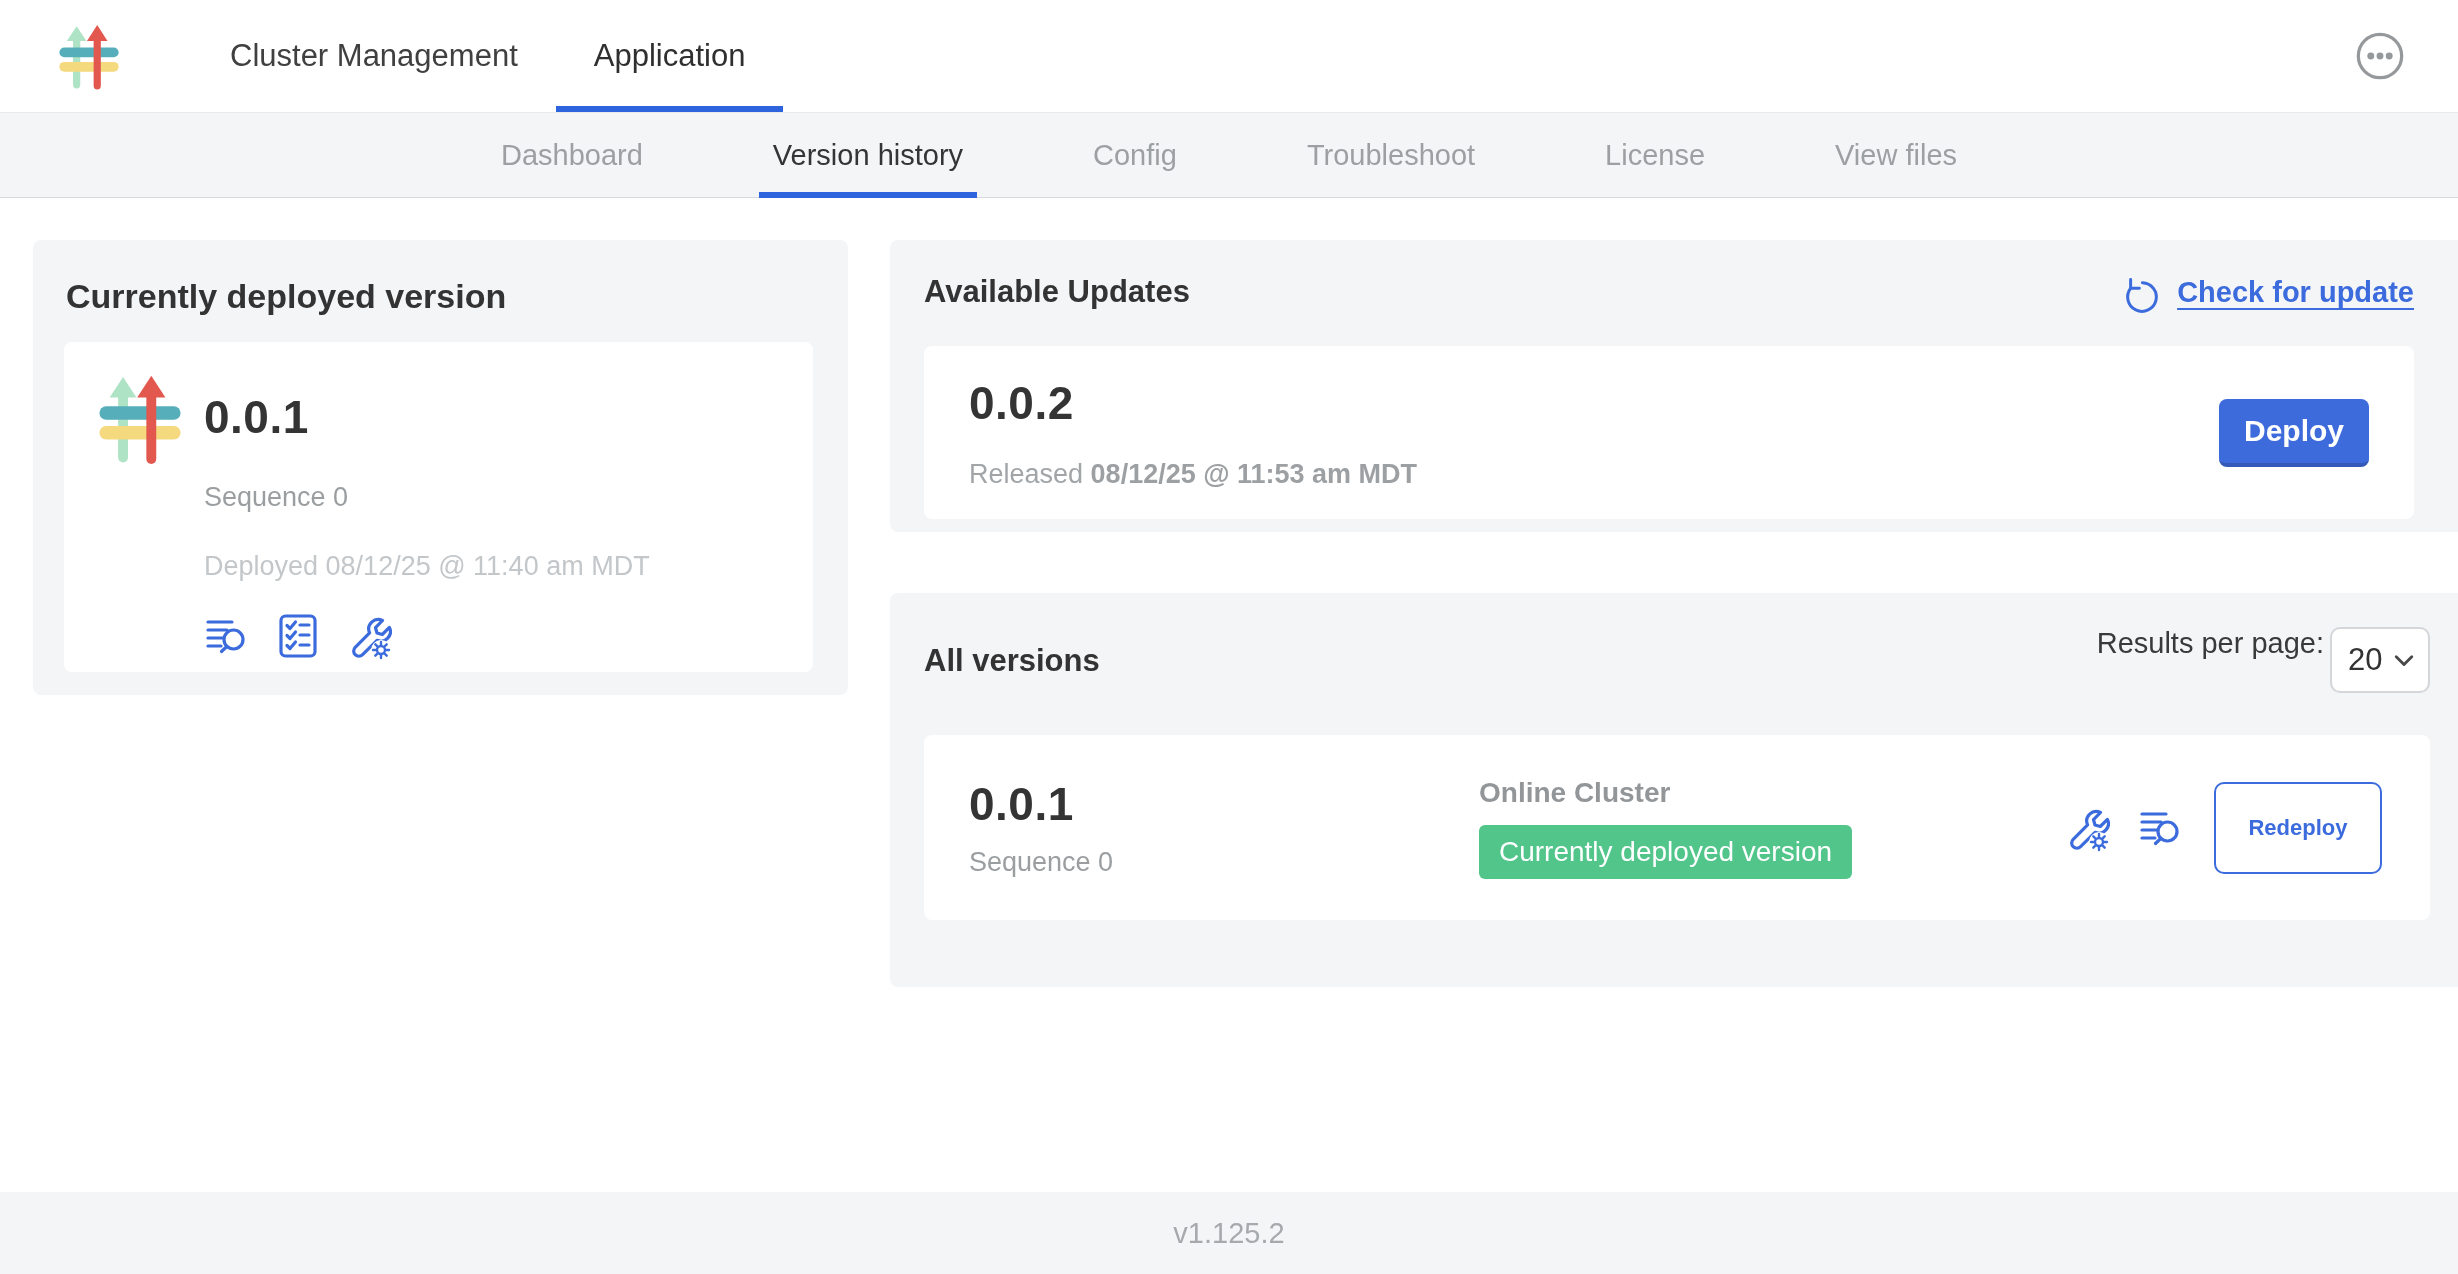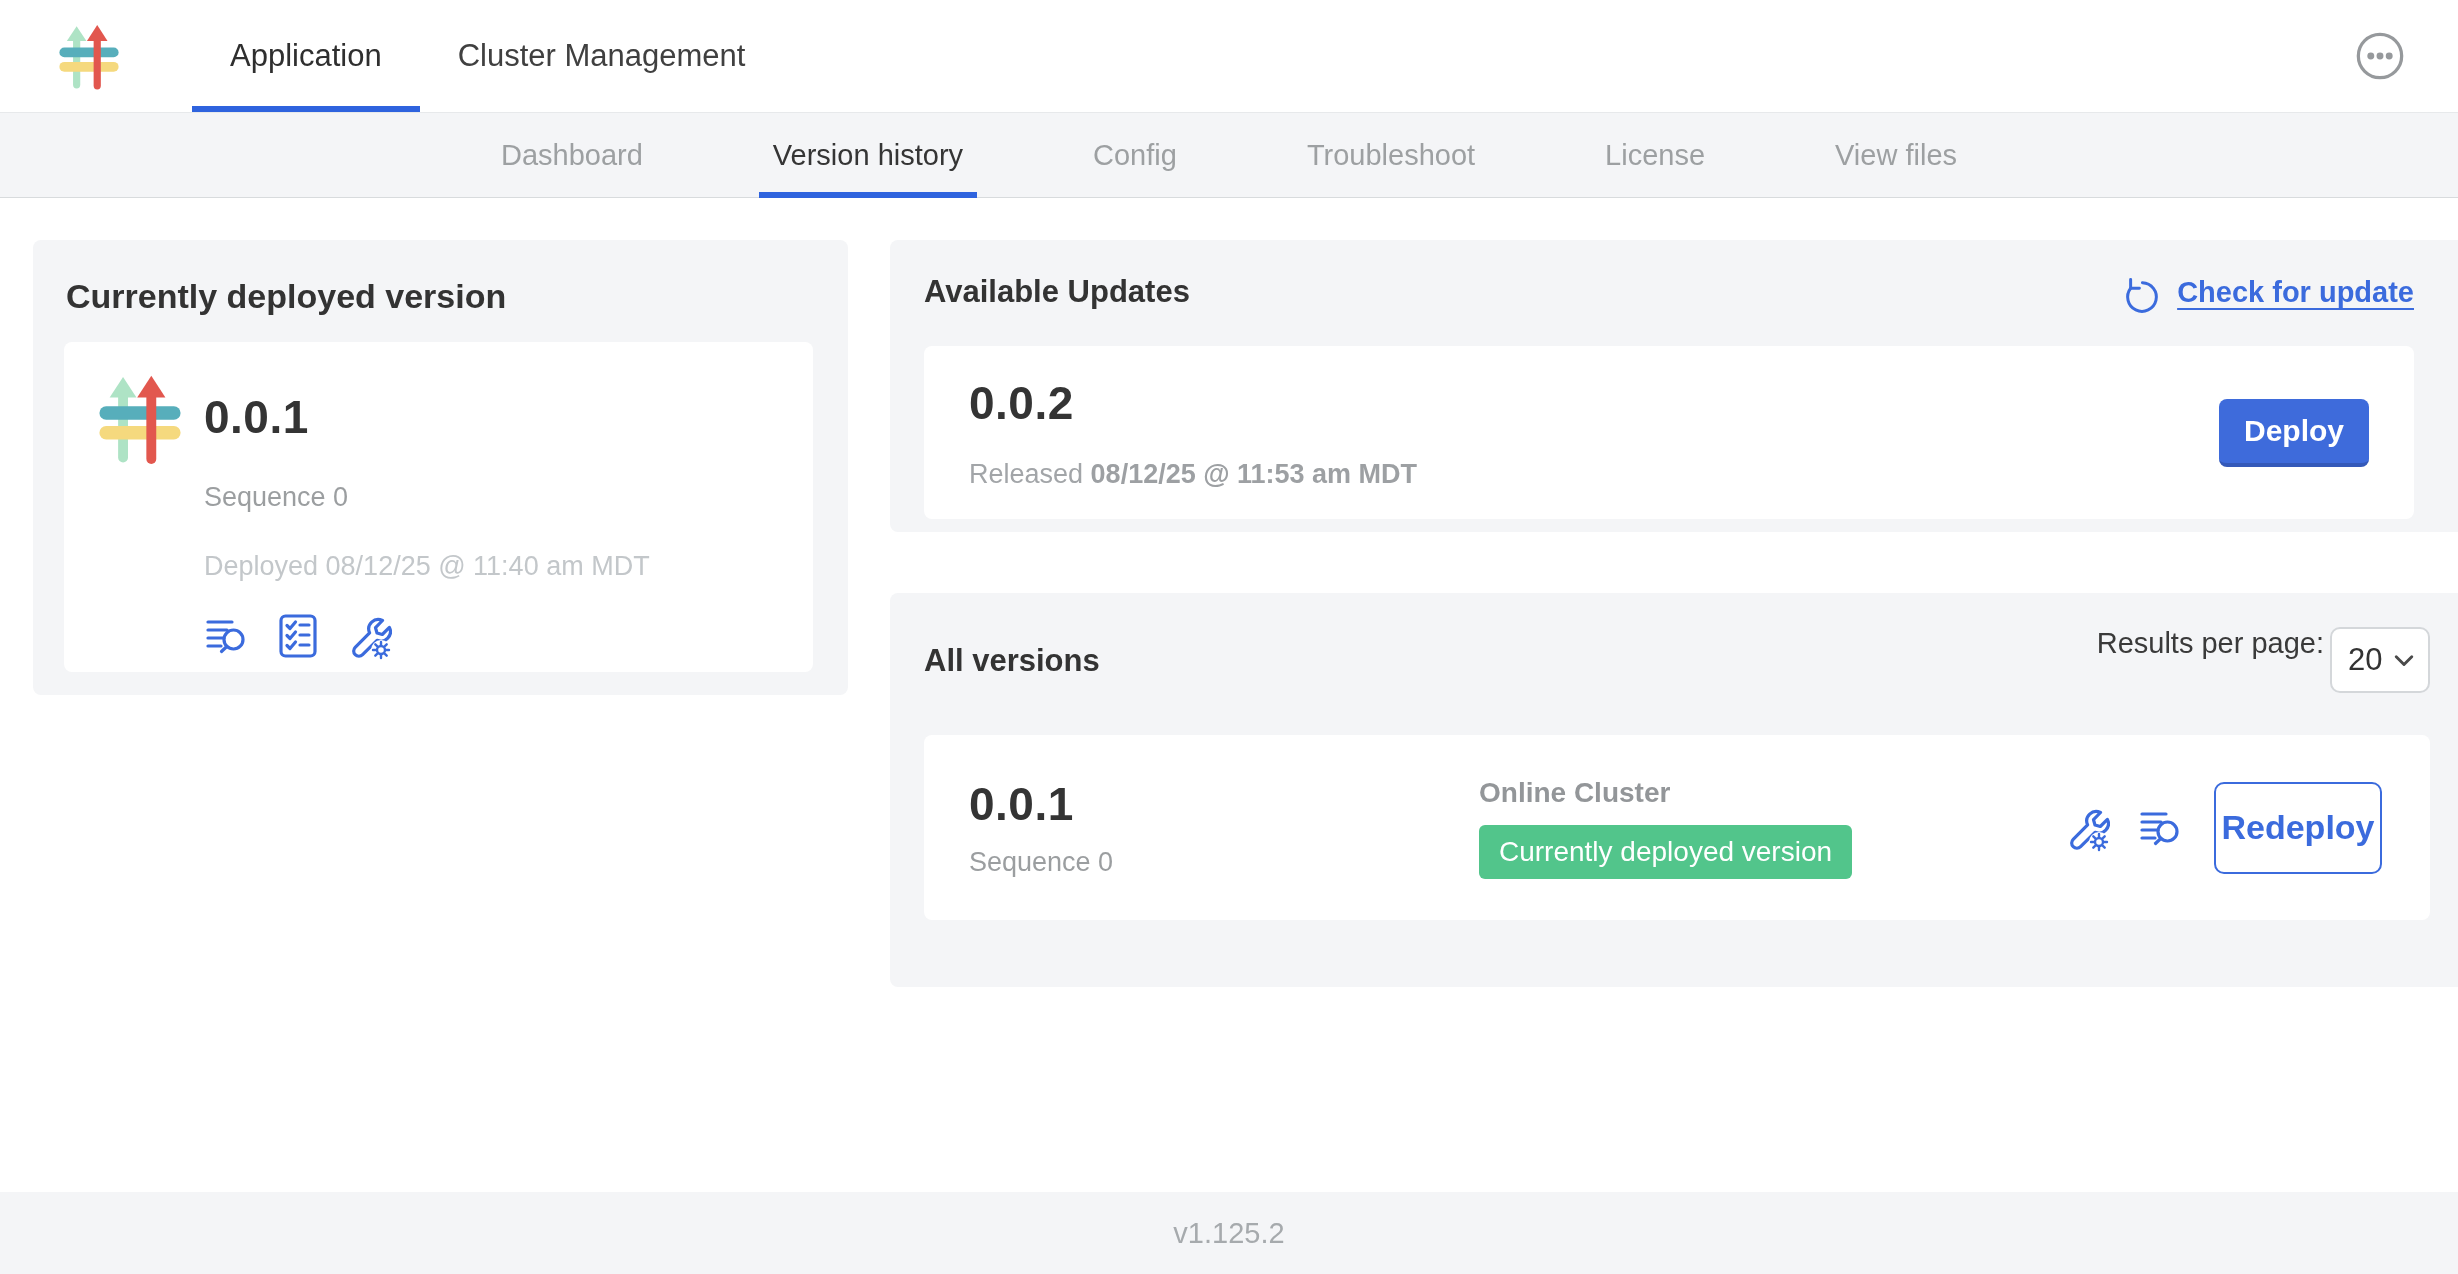--- a/index.html
+++ b/index.html
@@ -105,21 +105,21 @@
   .version-row .seq-text { margin-top:16px; }
   .col-status { flex:1; }
   .install-type { font-size:28px; font-weight:600; color:#939699; }
   .status-badge {
     display:inline-block; margin-top:16px; background:#52c58b; color:#fff;
     font-size:28px; padding:11px 20px; border-radius:6px;
   }
   .row-actions { display:flex; align-items:center; gap:28px; padding-right:8px; }
   .redeploy-btn {
     width:168px; height:92px; background:#fff; color:#3b6bdd;
-    font-family:inherit; font-size:34px; font-weight:700;
+    font-family:inherit; font-size:22px; font-weight:700;
     border:2px solid #3b6bdd; border-radius:10px; cursor:pointer;
   }
   
   .footer {
     height:82px; background:#f4f5f7; display:flex; align-items:center; justify-content:center;
     font-size:29px; color:#a6aaad;
   }
   svg { display:block; }
 </style>
 </head>
@@ -130,27 +130,27 @@
     <svg width="62" height="70" viewBox="0 0 60 68">
       <path d="M18 62 V18" stroke="#aee3c5" stroke-width="7" stroke-linecap="round" fill="none"></path>
       <path d="M18 5 L27.5 19.5 H8.5 Z" fill="#aee3c5"></path>
       <path d="M6 30.5 H54" stroke="#57aebb" stroke-width="9.5" stroke-linecap="round" fill="none"></path>
       <path d="M6 44.5 H54" stroke="#f5d97e" stroke-width="9.5" stroke-linecap="round" fill="none"></path>
       <path d="M38 63 V18" stroke="#e2574e" stroke-width="7" stroke-linecap="round" fill="none"></path>
       <path d="M38 4 L48 19.5 H28 Z" fill="#e2574e"></path>
     </svg>
   </span>
   <nav class="top-tabs">
+    <div class="top-tab">
+      <span>Cluster Management</span>
+
+    </div>
     <div class="top-tab active">
       <span>Application</span>
       <span class="tab-underline"></span>
-    </div>
-    <div class="top-tab">
-      <span>Cluster Management</span>
-
     </div>
   </nav>
   <button class="menu-btn">
     <span>
       <svg width="52" height="52" viewBox="0 0 48 48" fill="none">
         <circle cx="24" cy="24" r="20" stroke="#96999c" stroke-width="3"></circle>
         <circle cx="15.5" cy="24" r="3.2" fill="#96999c"></circle>
         <circle cx="24" cy="24" r="3.2" fill="#96999c"></circle>
         <circle cx="32.5" cy="24" r="3.2" fill="#96999c"></circle>
       </svg>

